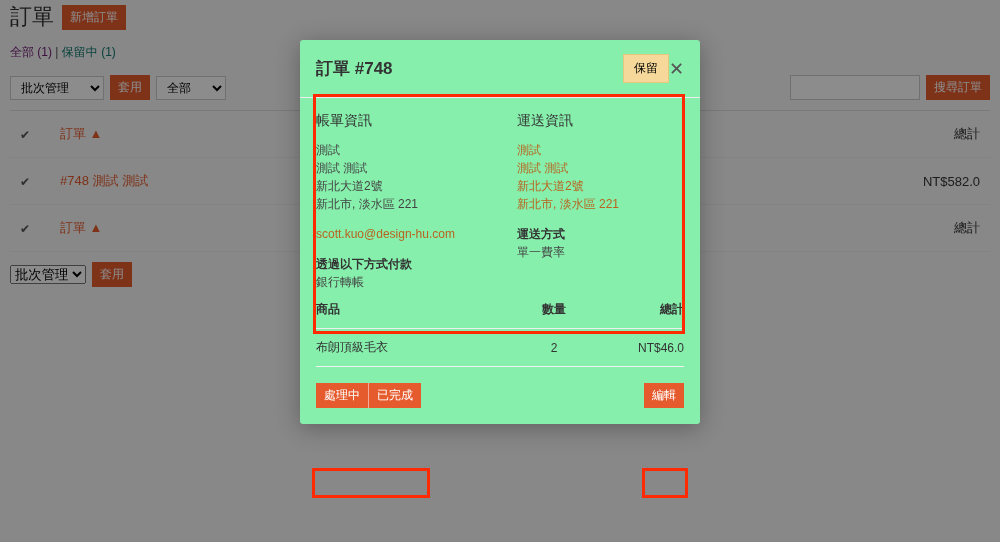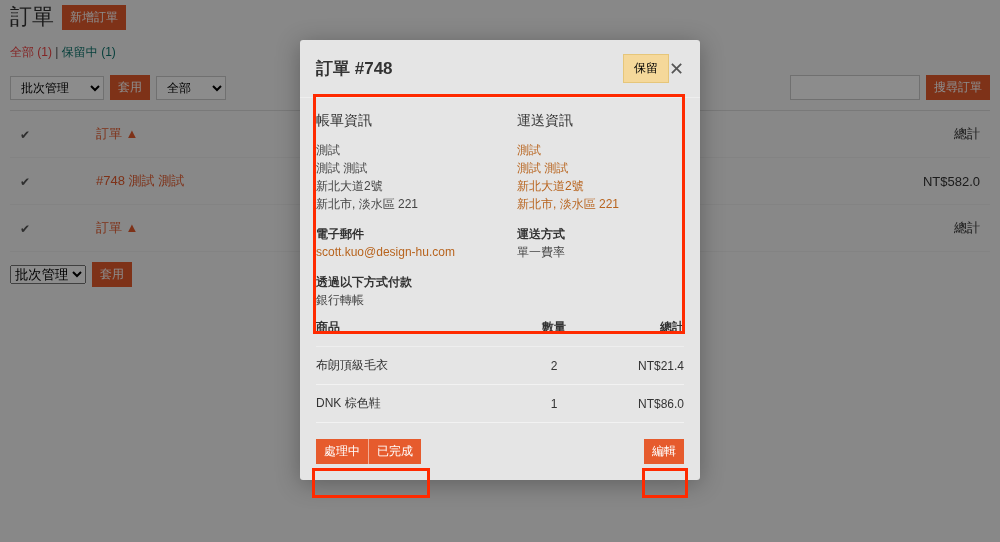--- a/index.html
+++ b/index.html
@@ -12,27 +12,27 @@
 .filters .sep { color: #555; }
 .toolbar { display: flex; align-items: center; gap: 6px; padding: 4px 0 10px; position: relative; }
 .toolbar select { font-size: 12px; padding: 3px 18px 3px 6px; border: 1px solid #ccc; background: #fff; }
 .toolbar .search-wrap { margin-left: auto; display: flex; gap: 6px; }
 .toolbar input[type=text] { border: 1px solid #ccc; padding: 3px 6px; width: 130px; font-size: 12px; }
 .list { border-top: 1px solid #ddd; }
 .row { display: flex; align-items: center; padding: 14px 10px; border-bottom: 1px solid #eee; font-size: 13px; }
 .row.header { font-weight: 500; color: #333; }
 .row .chk { width: 40px; }
 .row .chk::before { content: "✔"; color: #555; font-size: 12px; }
-.row .col-order { flex: 1; color: #e65b2d; margin-left: 36px; }
+.row .col-order { flex: 1; color: #e65b2d; }
 .row.header .col-order { color: #e65b2d; }
 .row .col-total { width: 120px; text-align: right; }
 .footer-bar { display: flex; align-items: center; gap: 6px; padding: 10px 0; }
 
 .overlay { position: absolute; inset: 0; background: rgba(0,0,0,0.45); display: flex; align-items: flex-start; justify-content: center; padding-top: 40px; }
-.modal { background: #e5e5e5; width: 400px; max-width: 400px; border-radius: 3px; box-shadow: 0 4px 24px rgba(0,0,0,0.3); }
+.modal { background: #86efac; width: 400px; max-width: 400px; border-radius: 3px; box-shadow: 0 4px 24px rgba(0,0,0,0.3); }
 .modal-head { display: flex; align-items: center; padding: 14px 16px; border-bottom: 1px solid #eee; }
 .modal-head h2 { font-size: 17px; font-weight: 600; flex: 1; }
 .btn-hold { background: #f5d89a; border: 1px solid #e6c67a; padding: 5px 10px; font-size: 12px; cursor: pointer; }
 .close-x { font-size: 18px; cursor: pointer; color: #555; background: none; border: none; }
 .modal-body { padding: 12px 16px 16px; }
 .info-block { display: flex; gap: 34px; }
 .info-col { flex: 1; font-size: 12px; line-height: 1.5; color: #444; }
 .info-col h3 { font-size: 14px; font-weight: 500; margin-bottom: 10px; color: #333; }
 .info-col a, .info-col .link { color: #b8641e; text-decoration: none; }
 .info-col .sub { margin-top: 12px; }
@@ -54,21 +54,21 @@
 </style>
 </head>
 <body>
 
 <div class="page">
   <div class="page-head">
     <h1>訂單</h1>
     <button class="btn-orange">新增訂單</button>
   </div>
   <div class="filters">
-    <a style="color:#ef4444;">全部 (1)</a>
+    <a style="color:#701a75;">全部 (1)</a>
     <span class="sep"> | </span>
     <a style="color:#0f766e;">保留中 (1)</a>
   </div>
   <div class="toolbar">
     <select><option>批次管理</option></select>
     <button class="btn-orange">套用</button>
     <select><option>全部</option></select>
     <div class="search-wrap">
       <input type="text" style="">
       <button class="btn-orange">搜尋訂單</button>
@@ -105,21 +105,21 @@
       <button class="close-x">✕</button>
     </div>
     <div class="modal-body">
       <div class="info-block">
         <div class="info-col">
           <h3>帳單資訊</h3>
           <div>測試</div>
           <div>測試 測試</div>
           <div>新北大道2號</div>
           <div>新北市, 淡水區 221</div>
-          <div class="sub"><strong>電子郵件</strong>
+          <div class="sub">
             <a class="link">scott.kuo@design-hu.com</a></div>
           <div class="sub"><strong>透過以下方式付款</strong>
             <span>銀行轉帳</span></div>
         </div>
         <div class="info-col">
           <h3>運送資訊</h3>
           <div><a class="link">測試</a></div>
           <div><a class="link">測試 測試</a></div>
           <div><a class="link">新北大道2號</a></div>
           <div><a class="link">新北市, 淡水區 221</a></div>
@@ -129,26 +129,21 @@
       </div>
 
       <div class="prod-head">
         <div class="c-name">商品</div>
         <div class="c-qty">數量</div>
         <div class="c-total">總計</div>
       </div>
       <div class="prod-row">
         <div class="c-name">布朗頂級毛衣</div>
         <div class="c-qty">2</div>
-        <div class="c-total">NT$21.4</div>
-      </div>
-      <div class="prod-row">
-        <div class="c-name">DNK 棕色鞋</div>
-        <div class="c-qty">1</div>
-        <div class="c-total">NT$86.0</div>
+        <div class="c-total">NT$46.0</div>
       </div>
     </div>
     <div class="modal-foot">
       <div class="btn-grp">
         <button class="btn-orange">處理中</button>
         <button class="btn-orange">已完成</button>
       </div>
       <span class="spacer"></span>
       <button class="btn-orange">編輯</button>
     </div>

